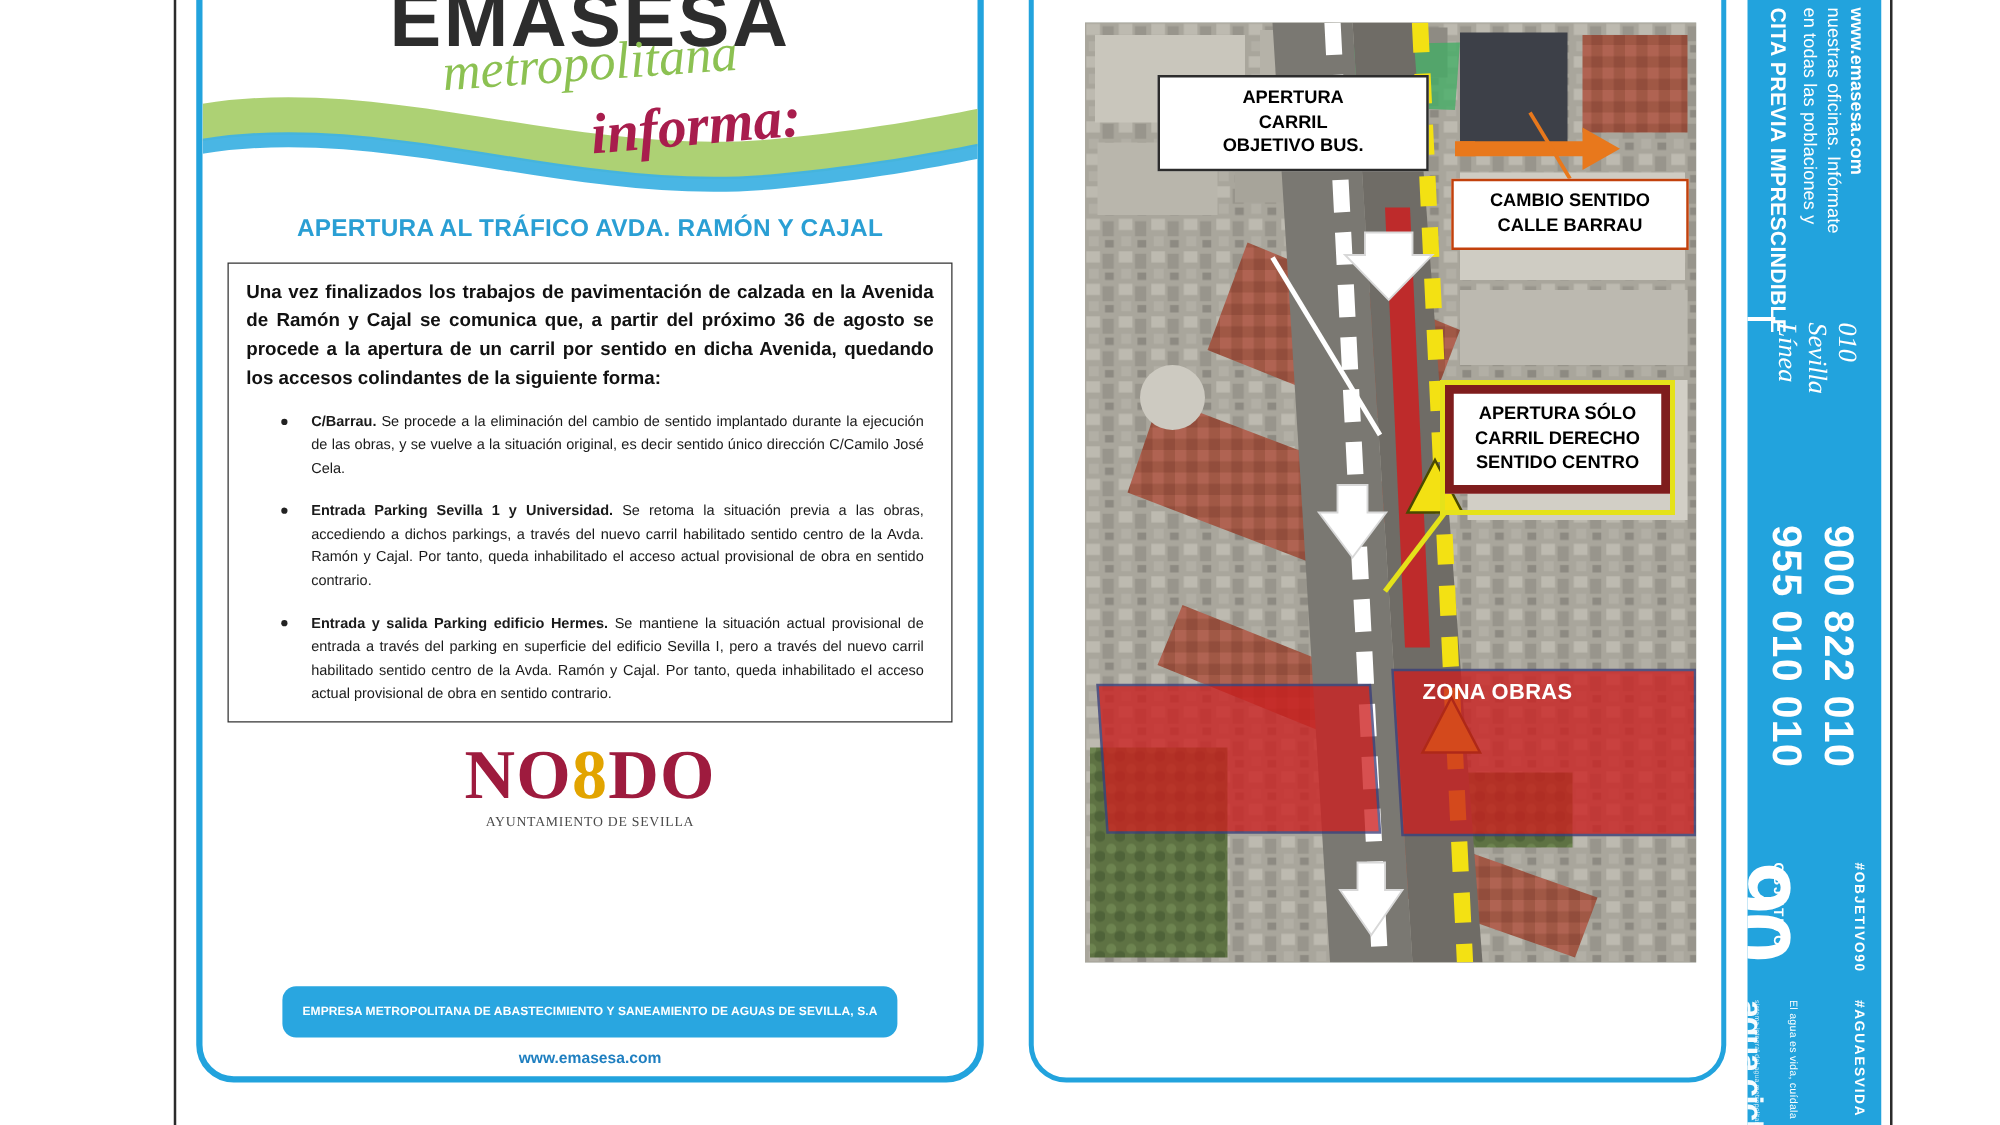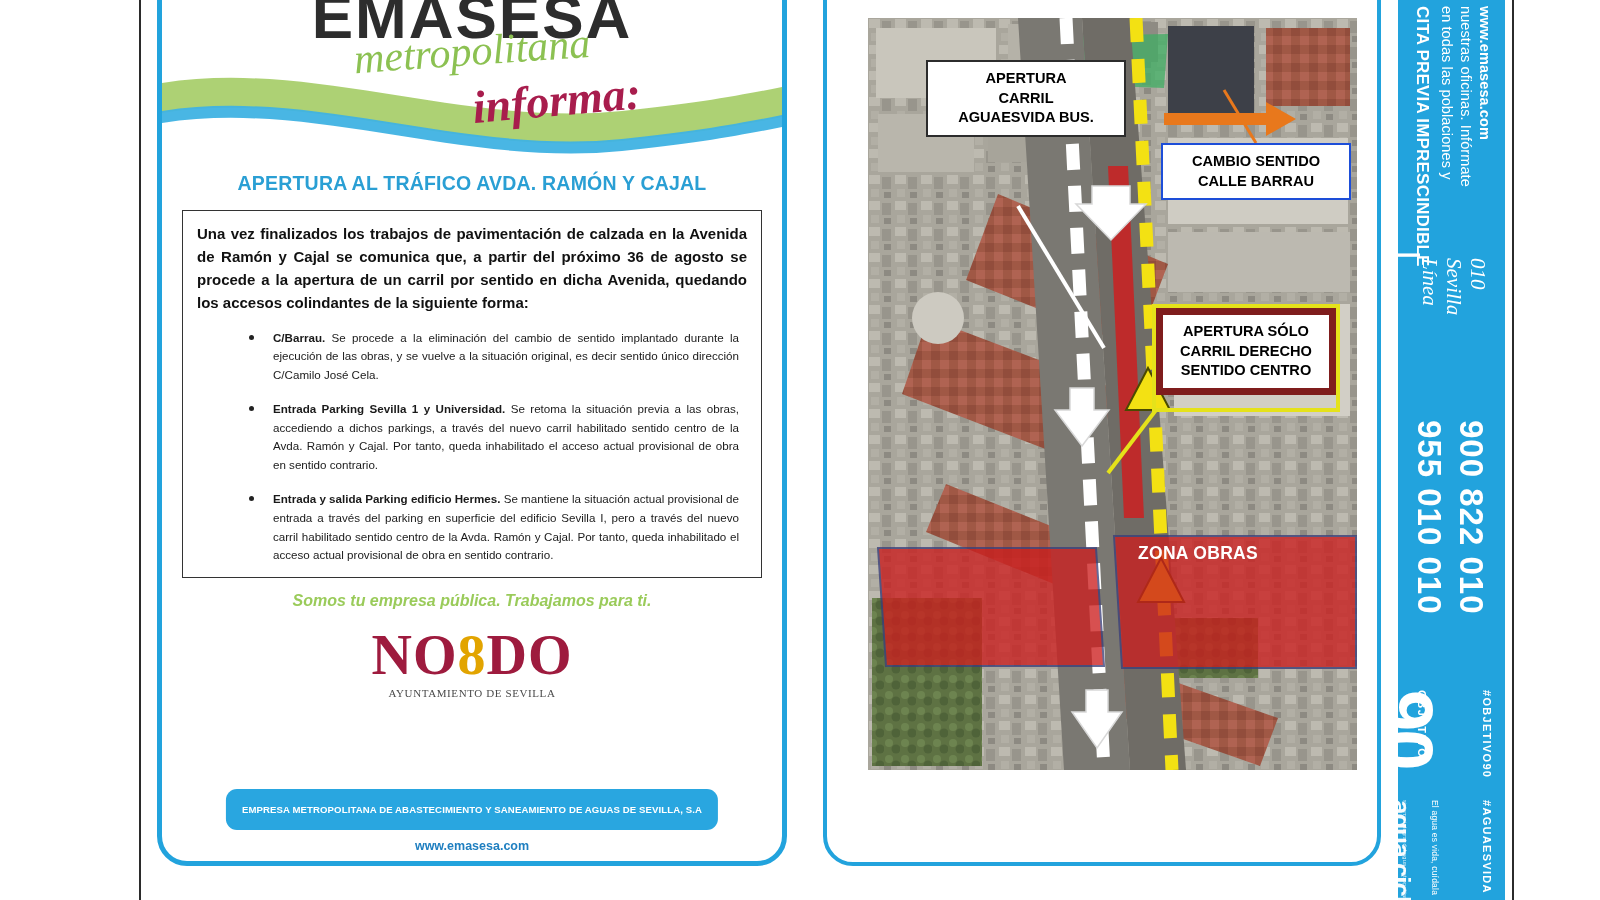--- a/index.html
+++ b/index.html
@@ -76,21 +76,21 @@
   }
   .lead{
     font-size:15px;font-weight:bold;color:#111;
     line-height:1.52;text-align:justify;
     font-family:"Liberation Sans",sans-serif;
   }
   ul.bullets{margin:14px 0 2px 0;padding:0 8px 0 52px;list-style:none;}
   ul.bullets li{
     position:relative;
     font-size:11.6px;line-height:1.62;color:#1a1a1a;
-    text-align:justify;margin-bottom:15px;margin-left:24px;
+    text-align:justify;margin-bottom:15px;
   }
   ul.bullets li:last-child{margin-bottom:2px;}
   ul.bullets li::before{
     content:"";position:absolute;left:-24px;top:6px;
     width:5px;height:5px;border-radius:50%;background:#222;
   }
   ul.bullets b{font-weight:bold;}
 
   
   .slogan{
@@ -139,22 +139,22 @@
   }
   .map-svg{position:absolute;left:0;top:0;}
 
   .callout{
     position:absolute;background:#ffffff;
     font-size:14.6px;font-weight:bold;color:#000;
     text-align:center;line-height:1.34;
     padding:7px 10px;box-sizing:border-box;
     font-family:"Liberation Sans",sans-serif;
   }
-  .callout.c1{left:58px;top:42px;width:200px;border:2px solid #2c2c2c;}
-  .callout.c2{left:293px;top:125px;width:190px;border:2px solid #1d4ed8;}
+  .callout.c1{left:58px;top:42px;width:217px;border:2px solid #2c2c2c;}
+  .callout.c2{left:293px;top:125px;width:190px;border:2px solid #c2410c;}
   .callout.c3{left:288px;top:290px;width:180px;border:7px solid #7f1d1d;}
   .zona-label{
     position:absolute;left:245px;top:525px;width:170px;
     color:#ffffff;font-size:17.5px;font-weight:bold;
     text-align:center;letter-spacing:.3px;
   }
 
   
   .sidebar{
     position:absolute;left:1398px;top:0;width:107px;height:900px;
@@ -289,21 +289,20 @@
         <li>
           <b>Entrada Parking Sevilla 1 y Universidad.</b><span> Se retoma la situación previa a las obras, accediendo a dichos parkings, a través del nuevo carril habilitado sentido centro de la Avda. Ramón y Cajal. Por tanto, queda inhabilitado el acceso actual provisional de obra en sentido contrario.</span>
         </li>
         <li>
           <b>Entrada y salida Parking edificio Hermes.</b><span> Se mantiene la situación actual provisional de entrada a través del parking en superficie del edificio Sevilla I, pero a través del nuevo carril habilitado sentido centro de la Avda. Ramón y Cajal. Por tanto, queda inhabilitado el acceso actual provisional de obra en sentido contrario.</span>
         </li>
       </ul>
     </div>
 
     <div class="slogan">
-      <div>Somos tu empresa pública. Trabajamos para ti.</div>
     </div>
 
     <div class="nodo">
       <div class="nodo-word"><span>NO</span><span class="eight">8</span><span>DO</span></div>
       <div class="nodo-sub">AYUNTAMIENTO DE SEVILLA</div>
     </div>
 
     <div class="footer-pill">EMPRESA METROPOLITANA DE ABASTECIMIENTO Y SANEAMIENTO DE AGUAS DE SEVILLA, S.A</div>
     <div class="footer-url">www.emasesa.com</div>
   </div>
@@ -395,21 +394,21 @@
         <path d="M288,392 L240,455" stroke="#e5e21a" stroke-width="4" fill="none"></path>
 
         <path d="M150,188 L236,330" stroke="#ffffff" stroke-width="4" fill="none"></path>
 
         <path d="M388,125 L356,72" stroke="#e8781c" stroke-width="3" fill="none"></path>
       </svg>
 
       <div class="callout c1">
         <div>APERTURA</div>
         <div>CARRIL</div>
-        <div>AGUAESVIDA BUS.</div>
+        <div>OBJETIVO BUS.</div>
       </div>
 
       <div class="callout c2">
         <div>CAMBIO SENTIDO</div>
         <div>CALLE BARRAU</div>
       </div>
 
       <div class="callout c3">
         <div>APERTURA SÓLO</div>
         <div>CARRIL DERECHO</div>

